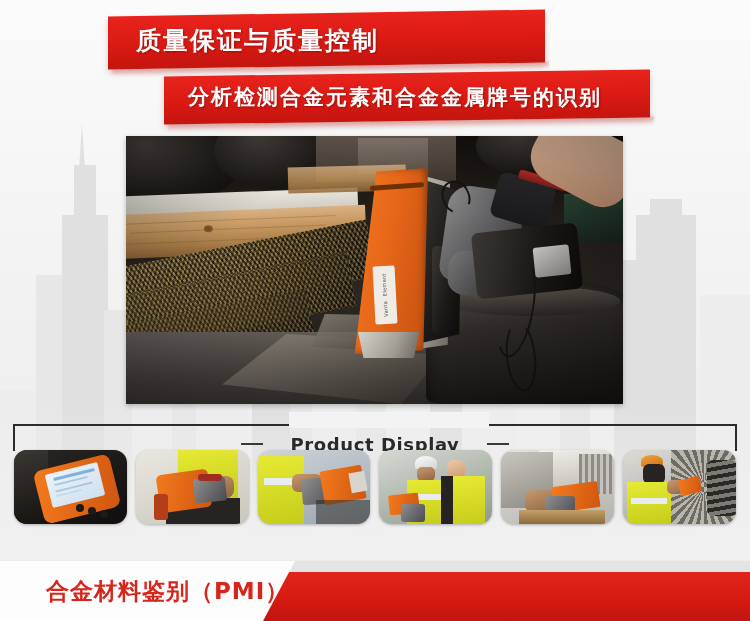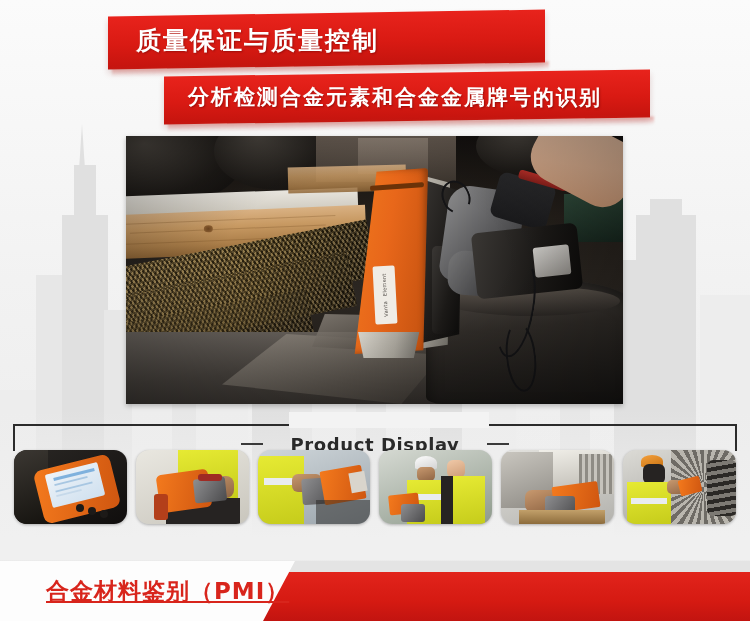--- a/index.html
+++ b/index.html
@@ -188,21 +188,21 @@
     background: linear-gradient(180deg,#e2241c 0%,#d51a12 60%,#c21410 100%);
   }
   #bb-white {
     position: absolute; left: 0; top: 0; width: 330px; height: 60px;
     background: #fdfdfd;
     clip-path: polygon(0 0, 295px 0, 263px 60px, 0 60px);
   }
   #bb-left-text {
     position: absolute; left: 46px; top: 0; height: 60px;
     display: flex; align-items: center;
-    font-size: 23px; font-weight: bold; color: #d8251c; letter-spacing: 1px; text-decoration: underline;
+    font-size: 23px; font-weight: bold; color: #d8251c; letter-spacing: 1px;
   }
   #bb-right-text {
     position: absolute; right: 14px; top: 11px; height: 49px;
     display: flex; align-items: center;
     font-size: 15px; font-weight: bold; color: #ffffff; letter-spacing: .5px;
   }
   #bb-topstrip {
     position: absolute; left: 0; top: 0; width: 750px; height: 11px;
     background: #e4e4e4;
   }

